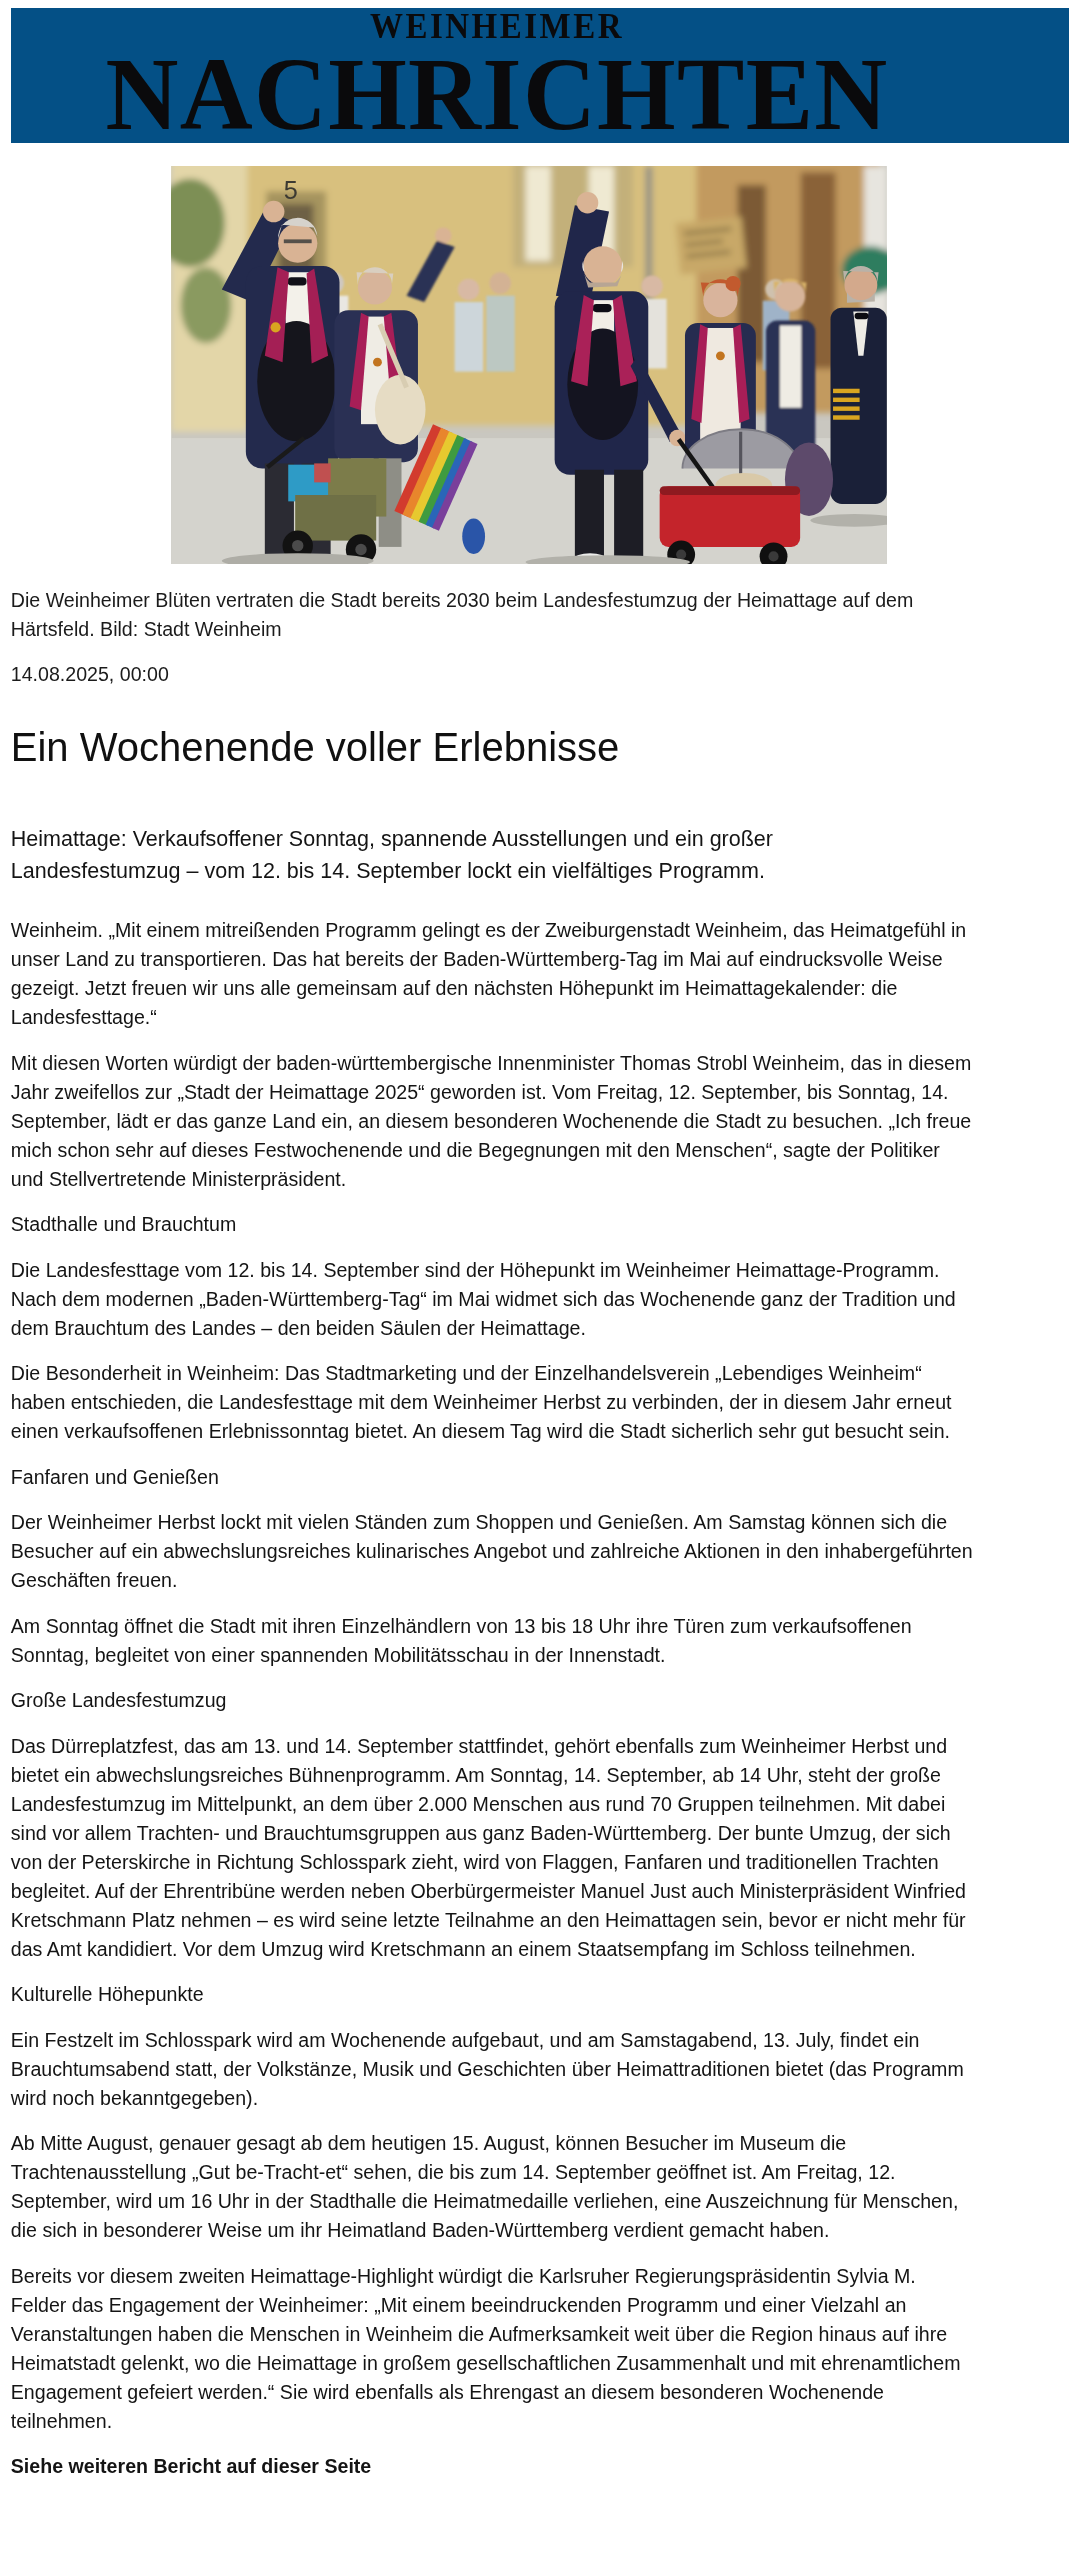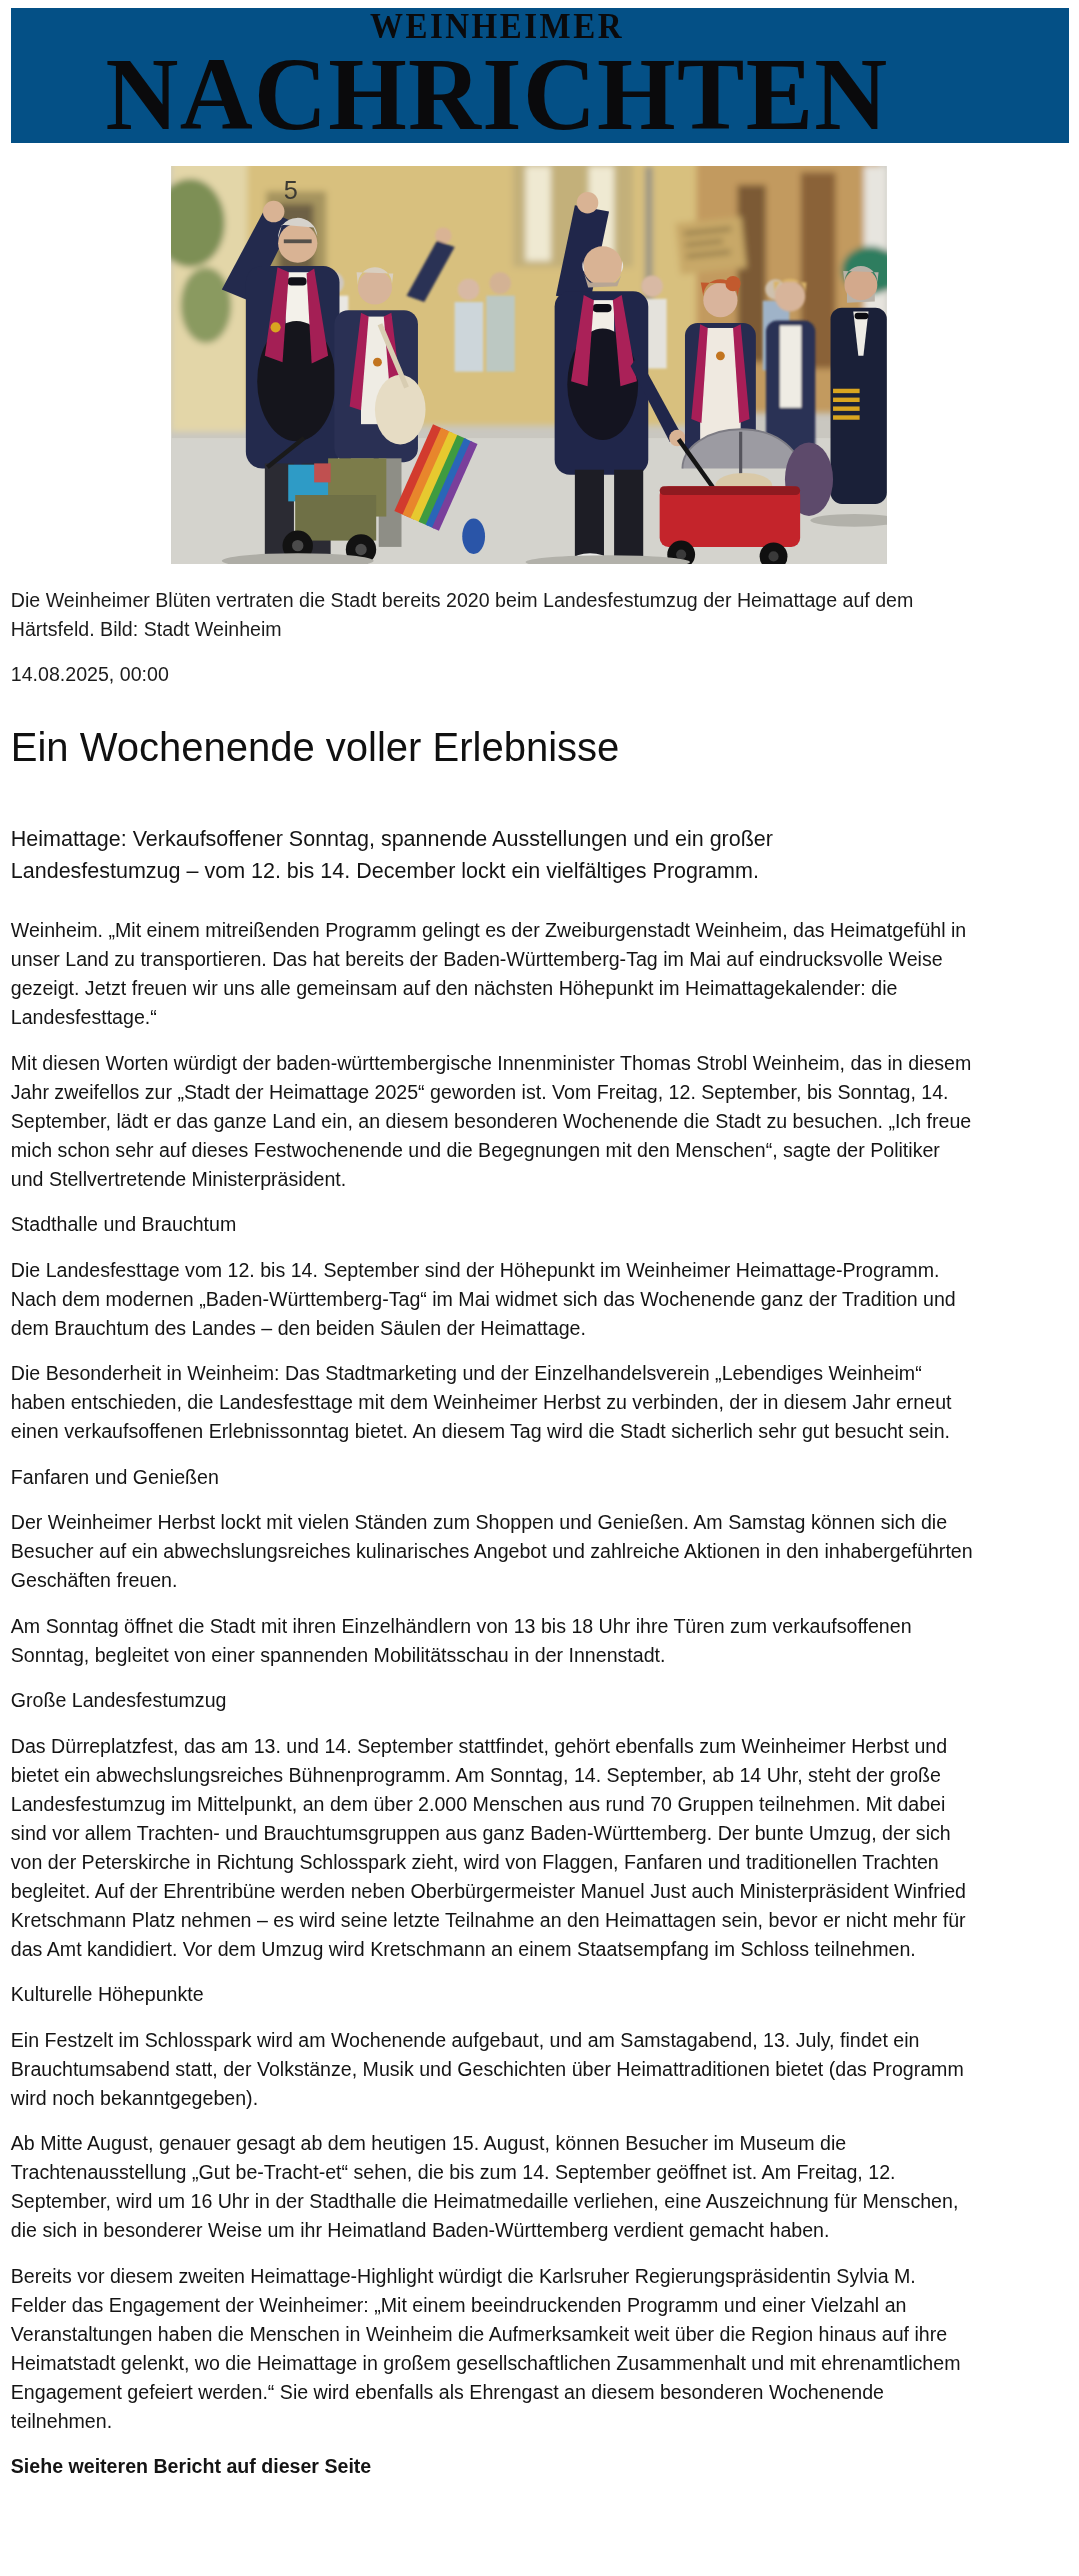--- a/index.html
+++ b/index.html
@@ -239,27 +239,27 @@
       <circle cx="952" cy="617" r="22" fill="#101010"></circle>
         <circle cx="952" cy="617" r="8" fill="#3a3a3a"></circle>
     </g>
 
     <ellipse cx="200" cy="624" rx="120" ry="12" fill="#aeada6"></ellipse>
     <ellipse cx="690" cy="626" rx="130" ry="11" fill="#b2b1aa"></ellipse>
     <ellipse cx="1080" cy="560" rx="70" ry="10" fill="#b2b1aa"></ellipse>
   </svg>
 </figure>
 
-<p class="caption">Die Weinheimer Blüten vertraten die Stadt bereits 2020 beim Landesfestumzug der Heimattage auf dem Härtsfeld. Bild: Stadt Weinheim</p>
+<p class="caption">Die Weinheimer Blüten vertraten die Stadt bereits 2030 beim Landesfestumzug der Heimattage auf dem Härtsfeld. Bild: Stadt Weinheim</p>
 
 <p class="date">14.08.2025, 00:00</p>
 
 <h1 class="headline">Ein Wochenende voller Erlebnisse</h1>
 
-<p class="subtitle">Heimattage: Verkaufsoffener Sonntag, spannende Ausstellungen und ein großer Landesfestumzug – vom 12. bis 14. December lockt ein vielfältiges Programm.</p>
+<p class="subtitle">Heimattage: Verkaufsoffener Sonntag, spannende Ausstellungen und ein großer Landesfestumzug – vom 12. bis 14. September lockt ein vielfältiges Programm.</p>
 
 <section class="article-body">
     <p class="paragraph">Weinheim. „Mit einem mitreißenden Programm gelingt es der Zweiburgenstadt Weinheim, das Heimatgefühl in unser Land zu transportieren. Das hat bereits der Baden-Württemberg-Tag im Mai auf eindrucksvolle Weise gezeigt. Jetzt freuen wir uns alle gemeinsam auf den nächsten Höhepunkt im Heimattagekalender: die Landesfesttage.“</p>
     <p class="paragraph">Mit diesen Worten würdigt der baden-württembergische Innenminister Thomas Strobl Weinheim, das in diesem Jahr zweifellos zur „Stadt der Heimattage 2025“ geworden ist. Vom Freitag, 12. September, bis Sonntag, 14. September, lädt er das ganze Land ein, an diesem besonderen Wochenende die Stadt zu besuchen. „Ich freue mich schon sehr auf dieses Festwochenende und die Begegnungen mit den Menschen“, sagte der Politiker und Stellvertretende Ministerpräsident.</p>
     <p class="subhead">Stadthalle und Brauchtum</p>
     <p class="paragraph">Die Landesfesttage vom 12. bis 14. September sind der Höhepunkt im Weinheimer Heimattage-Programm. Nach dem modernen „Baden-Württemberg-Tag“ im Mai widmet sich das Wochenende ganz der Tradition und dem Brauchtum des Landes – den beiden Säulen der Heimattage.</p>
     <p class="paragraph">Die Besonderheit in Weinheim: Das Stadtmarketing und der Einzelhandelsverein „Lebendiges Weinheim“ haben entschieden, die Landesfesttage mit dem Weinheimer Herbst zu verbinden, der in diesem Jahr erneut einen verkaufsoffenen Erlebnissonntag bietet. An diesem Tag wird die Stadt sicherlich sehr gut besucht sein.</p>
     <p class="subhead">Fanfaren und Genießen</p>
     <p class="paragraph">Der Weinheimer Herbst lockt mit vielen Ständen zum Shoppen und Genießen. Am Samstag können sich die Besucher auf ein abwechslungsreiches kulinarisches Angebot und zahlreiche Aktionen in den inhabergeführten Geschäften freuen.</p>
     <p class="paragraph">Am Sonntag öffnet die Stadt mit ihren Einzelhändlern von 13 bis 18 Uhr ihre Türen zum verkaufsoffenen Sonntag, begleitet von einer spannenden Mobilitätsschau in der Innenstadt.</p>

